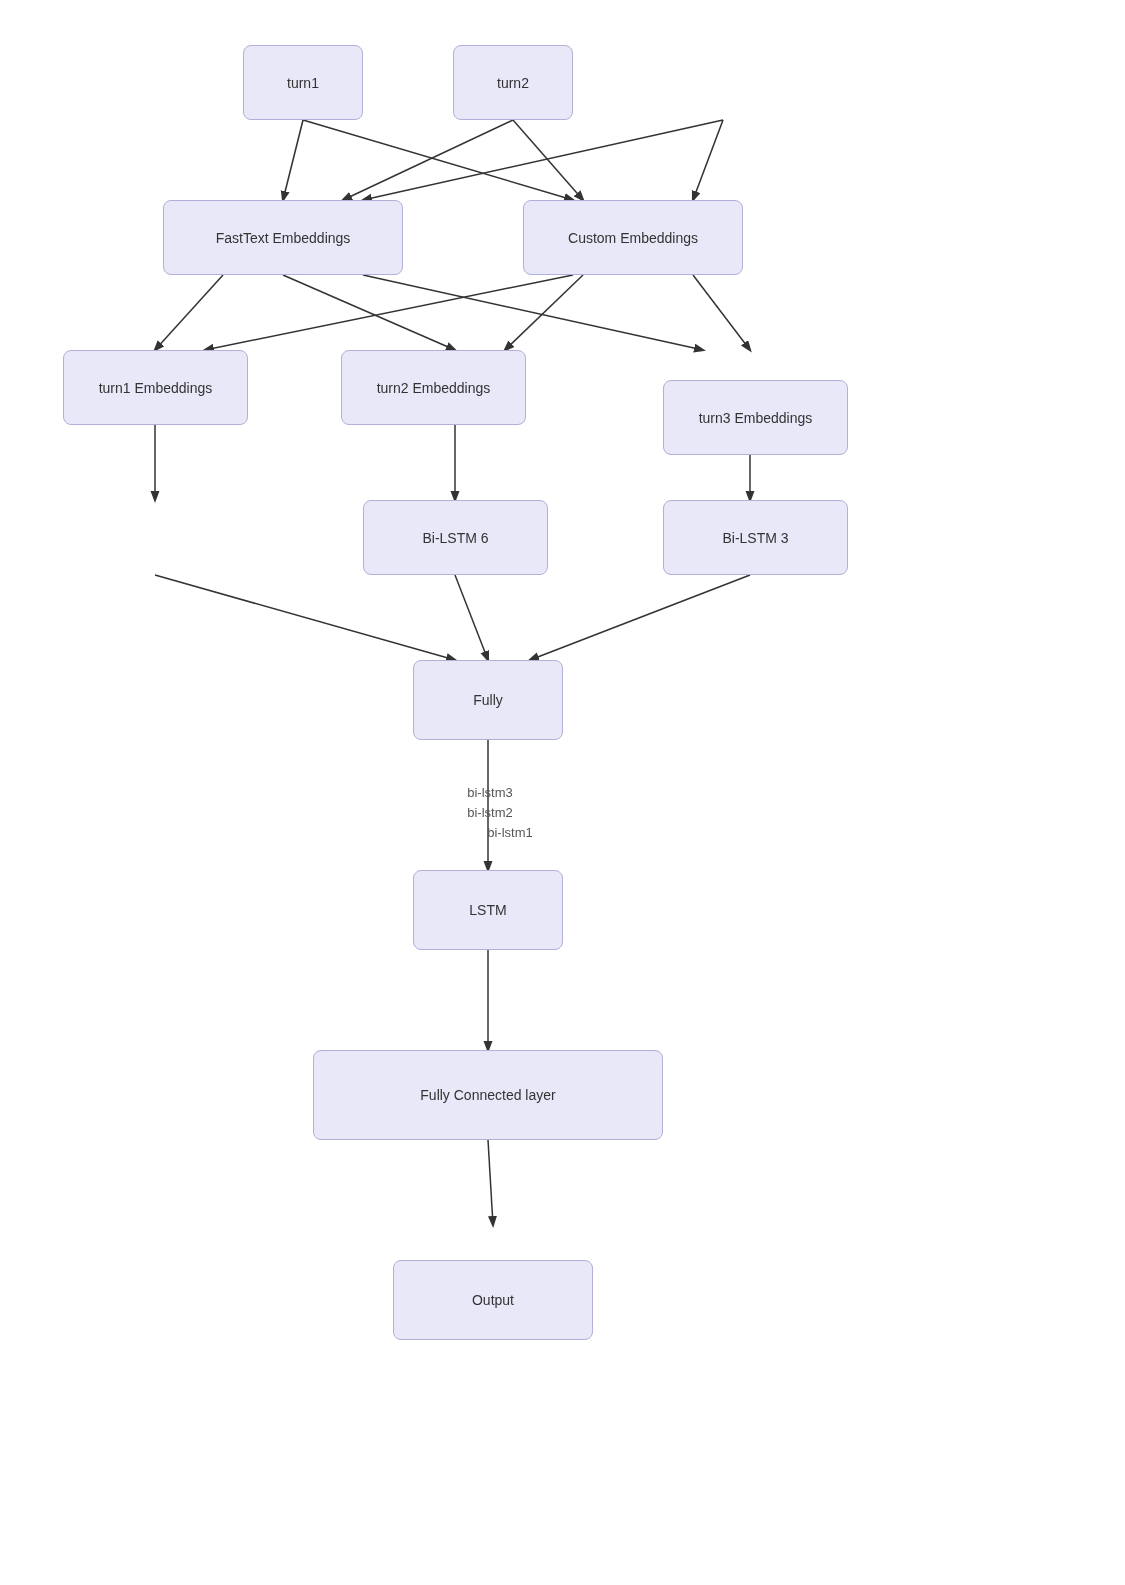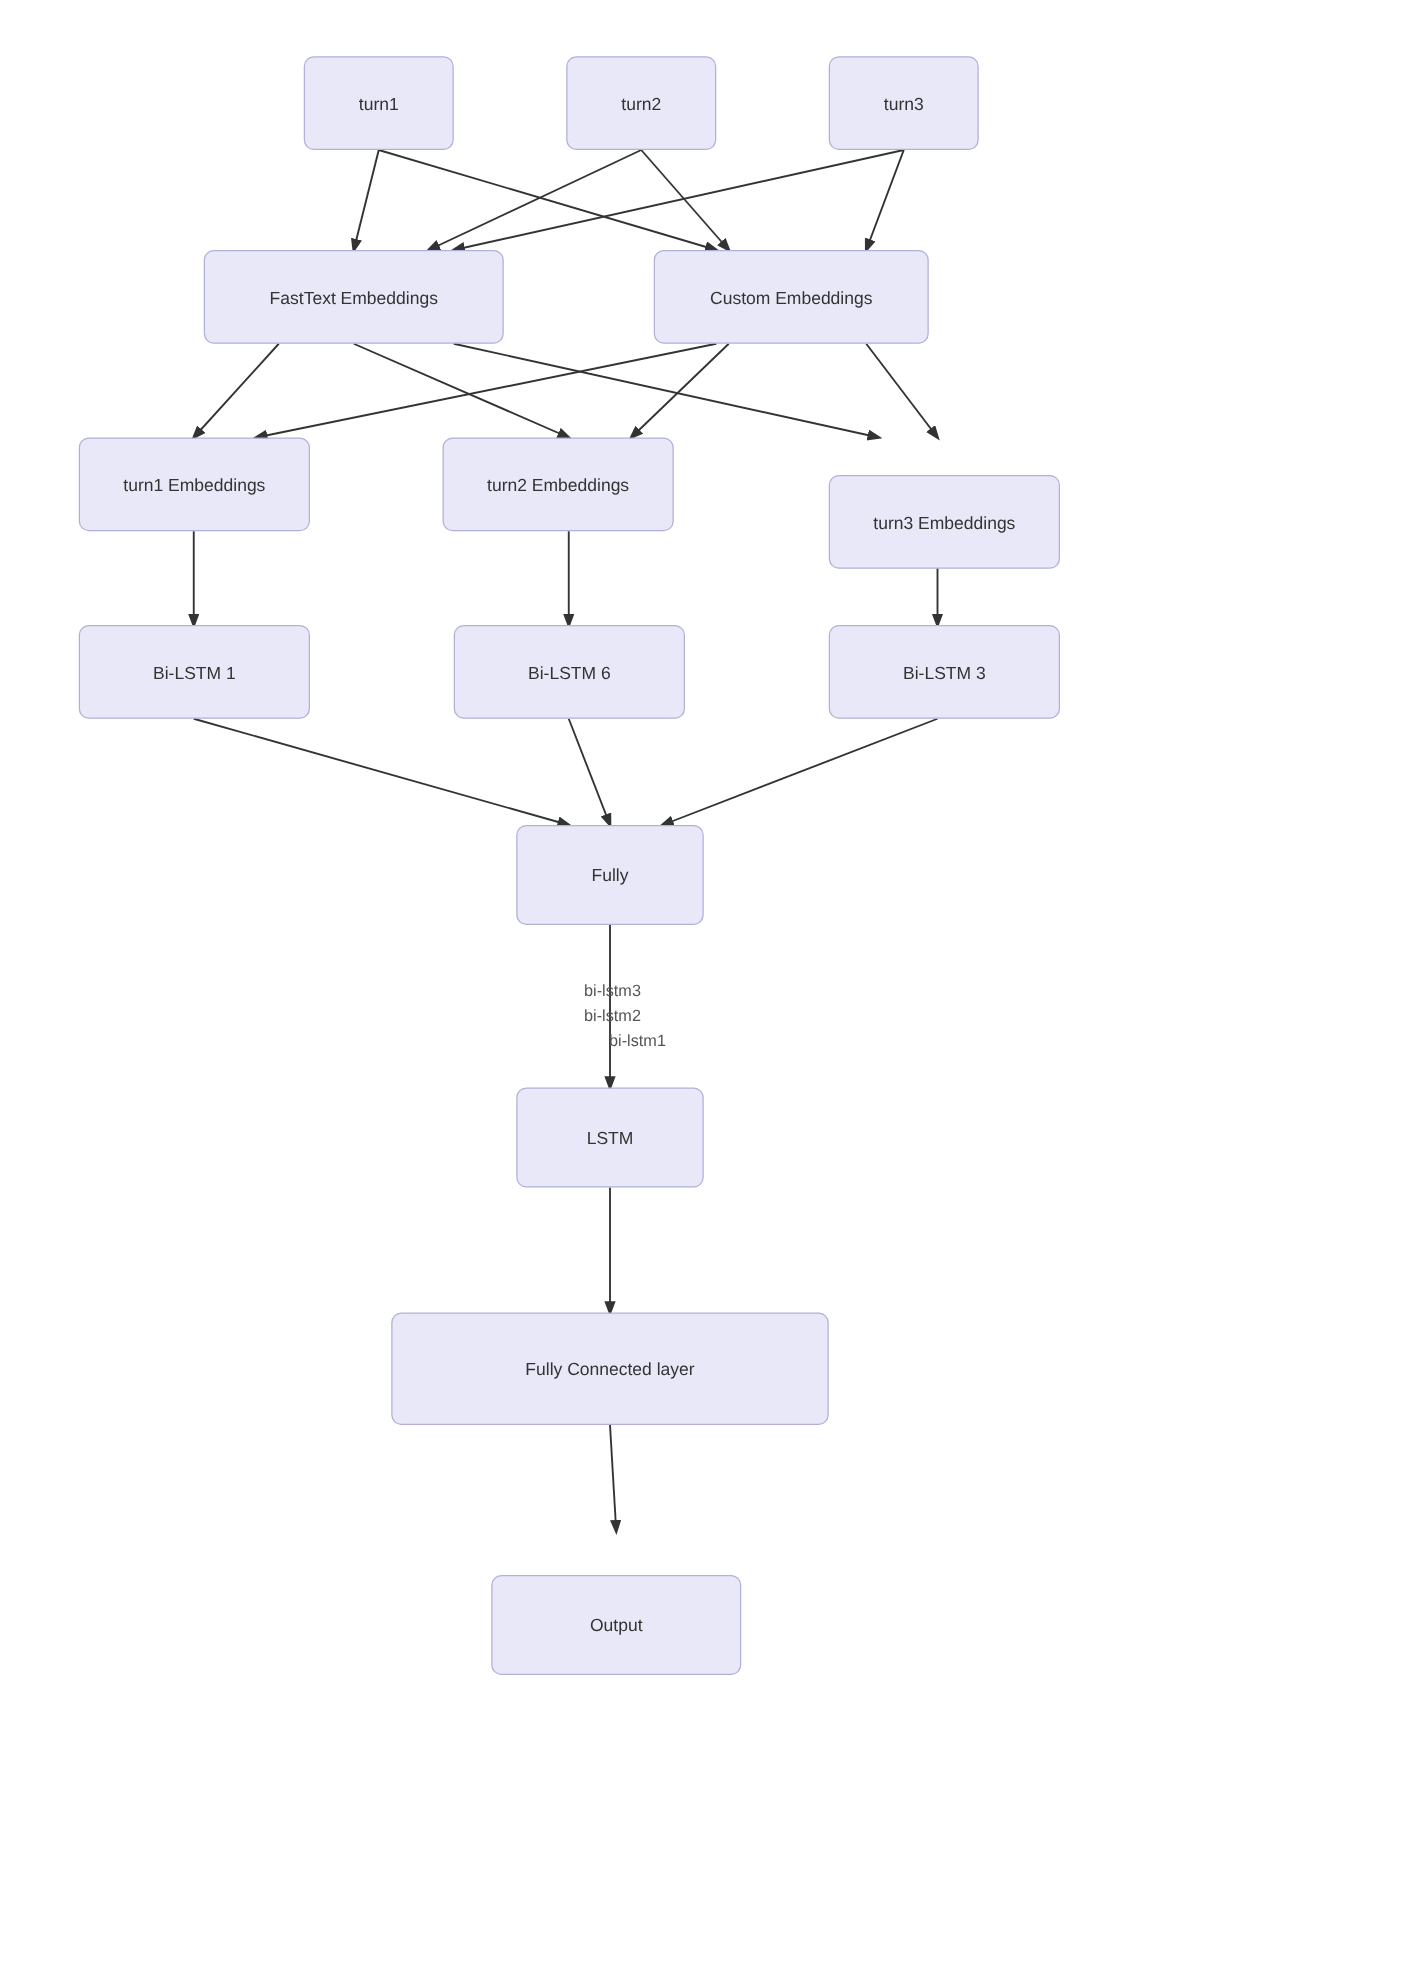--- a/index.html
+++ b/index.html
@@ -108,47 +108,41 @@
   </svg>
 
   <div class="node" style="left:243px; top:45px; width:120px; height:75px;">
     <span>turn1</span>
   </div>
 
   <div class="node" style="left:453px; top:45px; width:120px; height:75px;">
     <span>turn2</span>
   </div>
 
-  <div class="node" style="left:663px; top:45px; width:120px; height:75px;">
-    <span>turn3</span>
-  </div>
 
   <div class="node" style="left:163px; top:200px; width:240px; height:75px;">
     <span>FastText Embeddings</span>
   </div>
 
   <div class="node" style="left:523px; top:200px; width:220px; height:75px;">
     <span>Custom Embeddings</span>
   </div>
 
   <div class="node" style="left:63px; top:350px; width:185px; height:75px;">
     <span>turn1 Embeddings</span>
   </div>
 
-  <div class="node" style="left:354px; top:350px; width:185px; height:75px;">
+  <div class="node" style="left:341px; top:350px; width:185px; height:75px;">
     <span>turn2 Embeddings</span>
   </div>
 
   <div class="node" style="left:663px; top:350px; width:185px; height:75px;margin-top:30px;">
     <span>turn3 Embeddings</span>
   </div>
 
-  <div class="node" style="left:63px; top:500px; width:185px; height:75px;">
-    <span>Bi-LSTM 1</span>
-  </div>
 
   <div class="node" style="left:363px; top:500px; width:185px; height:75px;">
     <span>Bi-LSTM 6</span>
   </div>
 
   <div class="node" style="left:663px; top:500px; width:185px; height:75px;">
     <span>Bi-LSTM 3</span>
   </div>
 
   <div class="node" style="left:413px; top:660px; width:150px; height:80px;">

